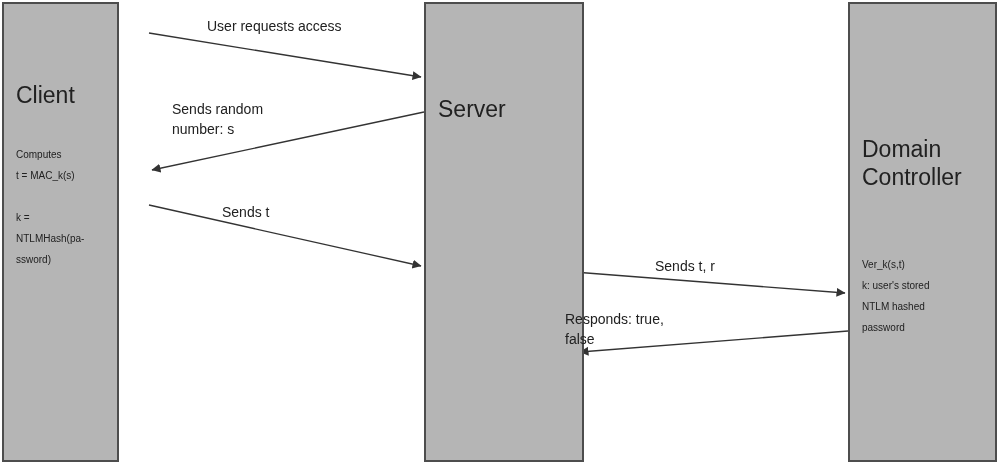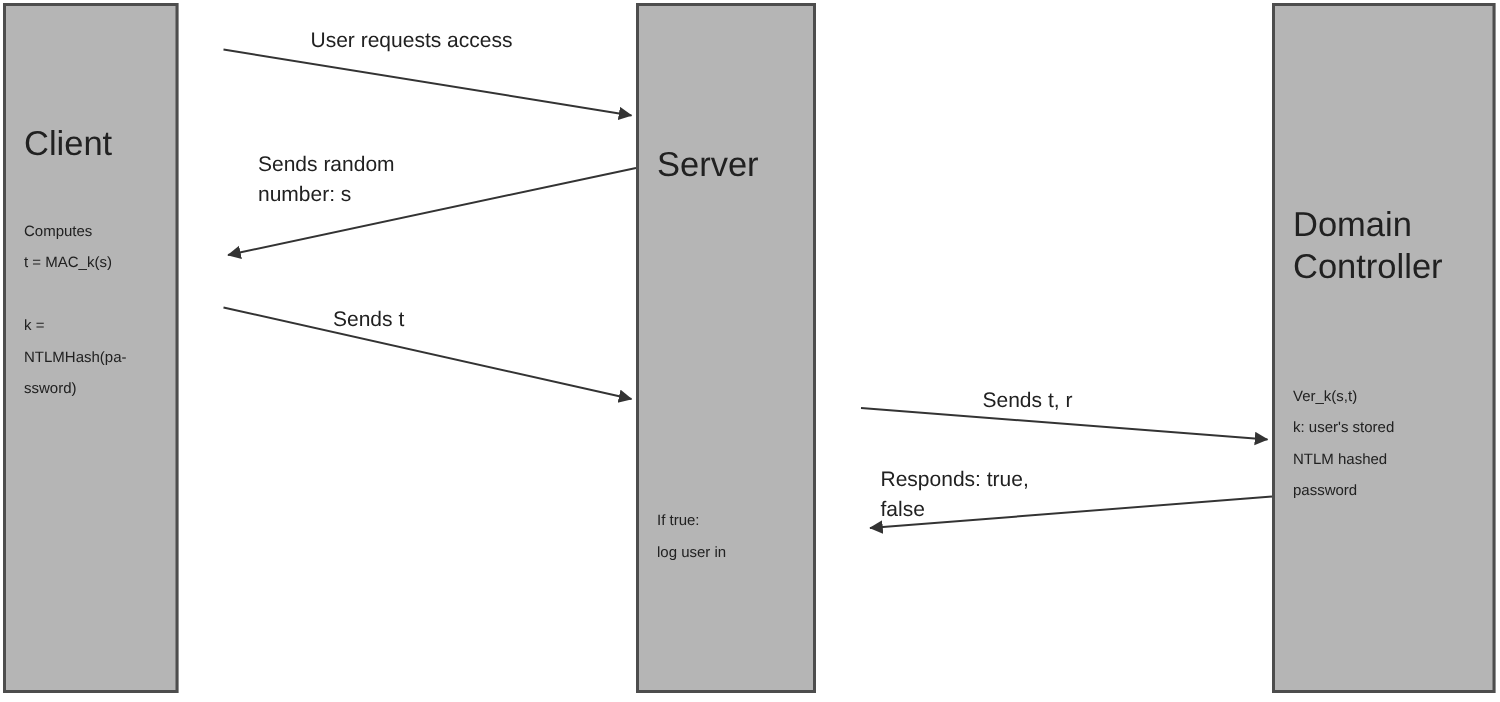--- a/index.html
+++ b/index.html
@@ -87,36 +87,34 @@
 
   <div class="actor" style="left:2px; top:2px; width:117px; height:460px;">
     <div class="actor-title" style="top:77px;">Client</div>
     <div class="actor-note" style="top:140px;">Computes
 t = MAC_k(s)</div>
     <div class="actor-note" style="top:203px;">k =
 NTLMHash(pa-
 ssword)</div>
   </div>
 
-  <div class="actor" style="left:424px; top:2px; width:120px; height:460px;">
+  <div class="actor" style="left:424px; top:2px; width:160px; height:460px;">
     <div class="actor-title" style="top:91px;">Server</div>
-    <div class="actor-note" style="top:333px;">If true:
-log user in</div>
   </div>
 
   <div class="actor" style="left:848px; top:2px; width:149px; height:460px;">
     <div class="actor-title" style="top:131px;">Domain
 Controller</div>
     <div class="actor-note" style="top:250px;">Ver_k(s,t)
 k: user's stored
 NTLM hashed
 password</div>
   </div>
 
   <div class="msg-label" style="left:172px; top:99px;">Sends random
 number: s</div>
   <div class="msg-label" style="left:207px; top:16px;">User requests access</div>
   <div class="msg-label" style="left:222px; top:202px;">Sends t</div>
   <div class="msg-label" style="left:655px; top:256px;">Sends t, r</div>
-  <div class="msg-label" style="left:587px; top:309px;">Responds: true,
+  <div class="msg-label" style="left:565px; top:309px;">Responds: true,
 false</div>
 
 </div>
 
 </body></html>

